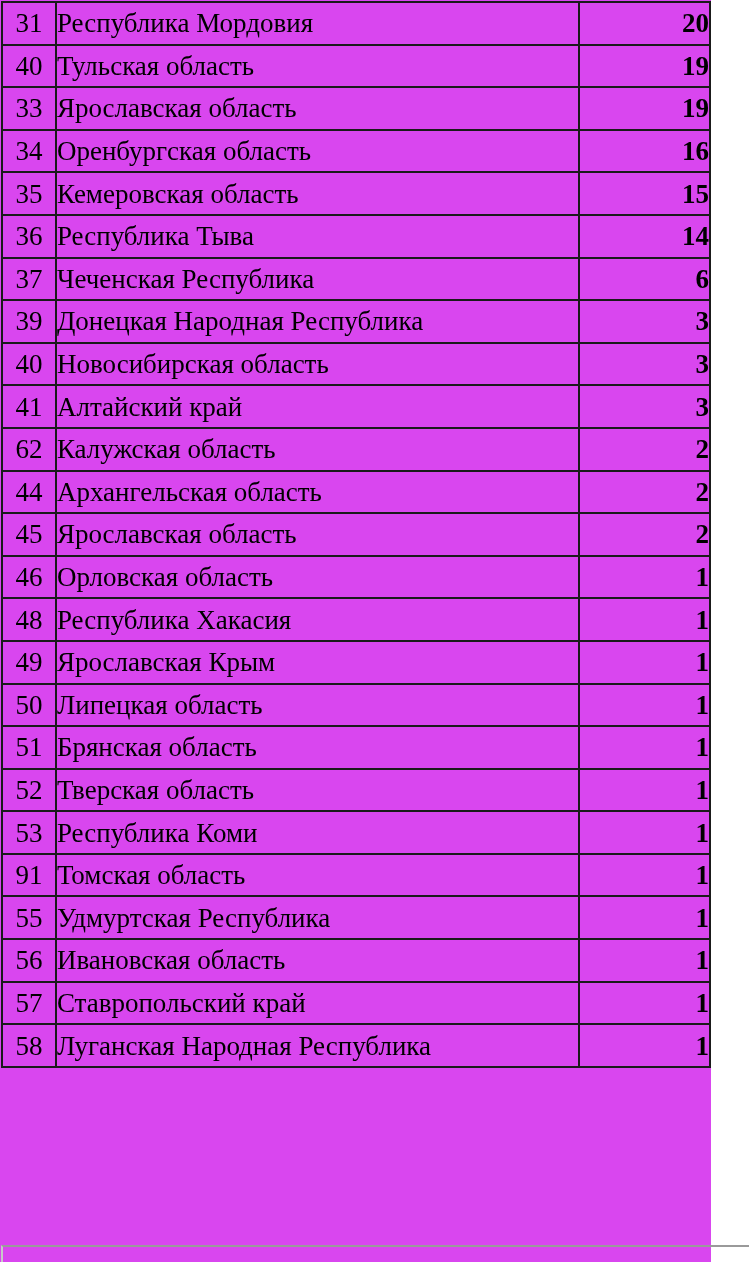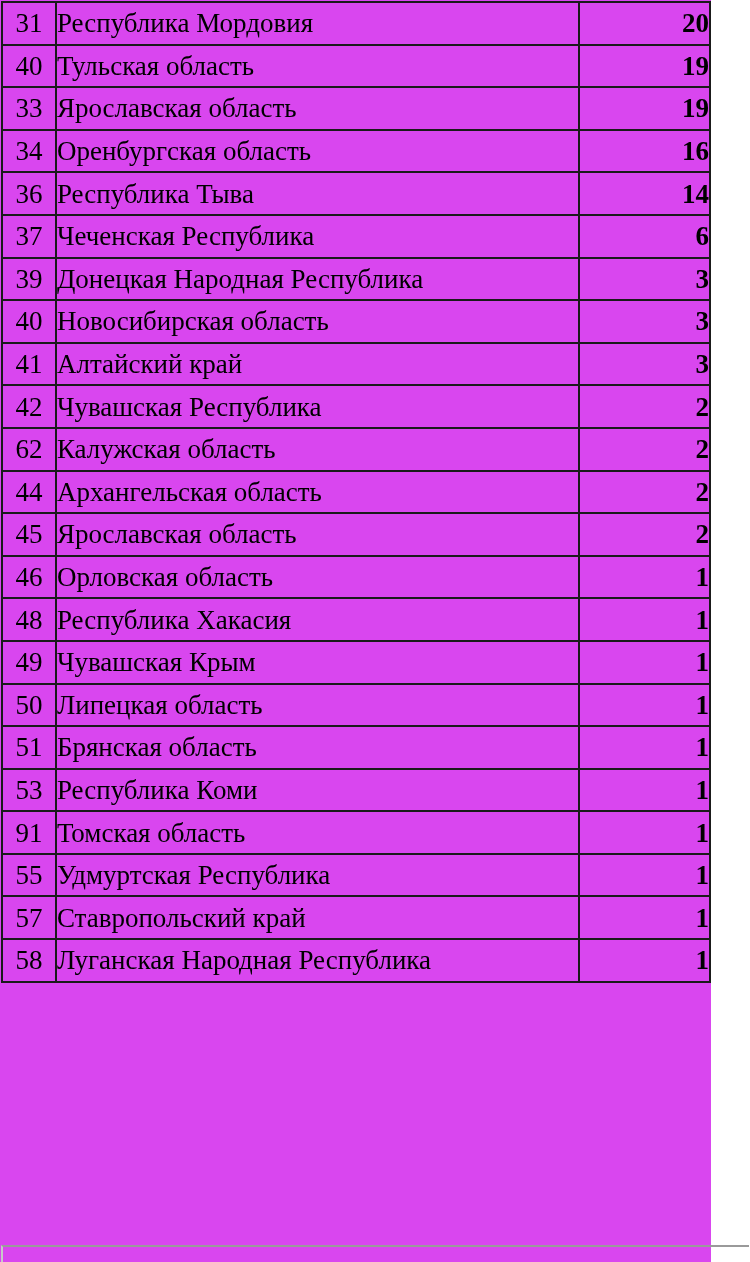--- a/index.html
+++ b/index.html
@@ -49,20 +49,25 @@
           <td class="num">33</td>
           <td class="name">Ярославская область</td>
           <td class="val">19</td>
         </tr>
         <tr>
           <td class="num">34</td>
           <td class="name">Оренбургская область</td>
           <td class="val">16</td>
         </tr>
         <tr>
+          <td class="num">35</td>
+          <td class="name">Кемеровская область</td>
+          <td class="val">15</td>
+        </tr>
+        <tr>
           <td class="num">36</td>
           <td class="name">Республика Тыва</td>
           <td class="val">14</td>
         </tr>
         <tr>
           <td class="num">37</td>
           <td class="name">Чеченская Республика</td>
           <td class="val">6</td>
         </tr>
         <tr>
@@ -72,25 +77,20 @@
         </tr>
         <tr>
           <td class="num">40</td>
           <td class="name">Новосибирская область</td>
           <td class="val">3</td>
         </tr>
         <tr>
           <td class="num">41</td>
           <td class="name">Алтайский край</td>
           <td class="val">3</td>
-        </tr>
-        <tr>
-          <td class="num">42</td>
-          <td class="name">Чувашская Республика</td>
-          <td class="val">2</td>
         </tr>
         <tr>
           <td class="num">62</td>
           <td class="name">Калужская область</td>
           <td class="val">2</td>
         </tr>
         <tr>
           <td class="num">44</td>
           <td class="name">Архангельская область</td>
           <td class="val">2</td>
@@ -105,49 +105,59 @@
           <td class="name">Орловская область</td>
           <td class="val">1</td>
         </tr>
         <tr>
           <td class="num">48</td>
           <td class="name">Республика Хакасия</td>
           <td class="val">1</td>
         </tr>
         <tr>
           <td class="num">49</td>
-          <td class="name">Чувашская Крым</td>
+          <td class="name">Ярославская Крым</td>
           <td class="val">1</td>
         </tr>
         <tr>
           <td class="num">50</td>
           <td class="name">Липецкая область</td>
           <td class="val">1</td>
         </tr>
         <tr>
           <td class="num">51</td>
           <td class="name">Брянская область</td>
+          <td class="val">1</td>
+        </tr>
+        <tr>
+          <td class="num">52</td>
+          <td class="name">Тверская область</td>
           <td class="val">1</td>
         </tr>
         <tr>
           <td class="num">53</td>
           <td class="name">Республика Коми</td>
           <td class="val">1</td>
         </tr>
         <tr>
           <td class="num">91</td>
           <td class="name">Томская область</td>
           <td class="val">1</td>
         </tr>
         <tr>
           <td class="num">55</td>
           <td class="name">Удмуртская Республика</td>
           <td class="val">1</td>
         </tr>
         <tr>
+          <td class="num">56</td>
+          <td class="name">Ивановская область</td>
+          <td class="val">1</td>
+        </tr>
+        <tr>
           <td class="num">57</td>
           <td class="name">Ставропольский край</td>
           <td class="val">1</td>
         </tr>
         <tr>
           <td class="num">58</td>
           <td class="name">Луганская Народная Республика</td>
           <td class="val">1</td>
         </tr>
       </tbody>

